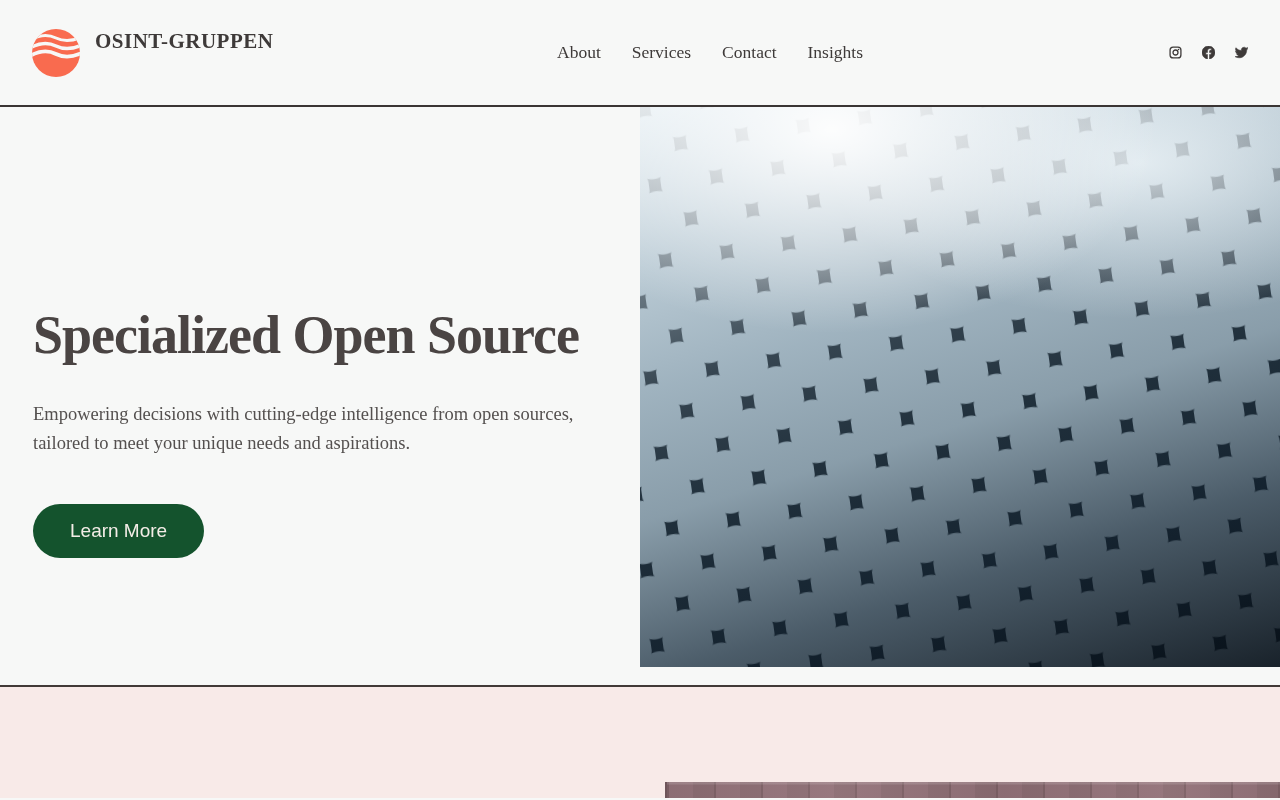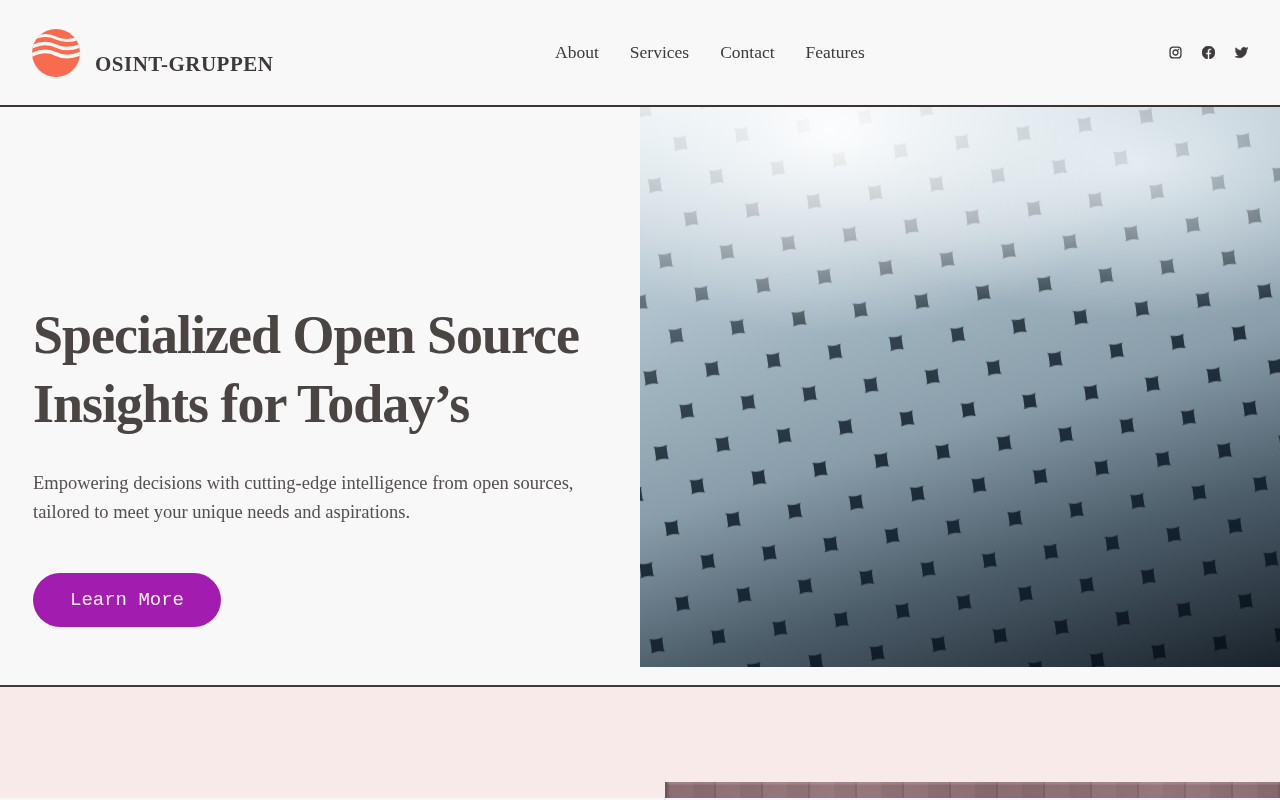--- a/index.html
+++ b/index.html
@@ -4,21 +4,21 @@
 <style>
   * { margin:0; padding:0; box-sizing:border-box; }
   html,body { width:1280px; height:800px; overflow:hidden; }
   body { background:#f7f8f7; font-family:"Liberation Serif", serif; }
 
   
   .header {
     position:relative; height:107px; display:flex; align-items:center;
     padding:0 32px; background:#f7f8f7; border-bottom:2px solid #3a3534;
   }
-  .brand { flex:1; display:flex; align-items:flex-end; gap:15px; cursor:pointer; }
+  .brand { flex:1; display:flex; align-items:flex-start; gap:15px; cursor:pointer; }
   .brand-logo { width:48px; height:48px; display:block; }
   .brand-name {
     font-size:21px; font-weight:700; letter-spacing:0.5px; color:#3e3a39;
   }
   .nav { display:flex; gap:31px; margin-left:140px; }
   .nav a {
     text-decoration:none; color:#3e3a39; font-size:17.5px; cursor:pointer;
   }
   .social { flex:1; display:flex; justify-content:flex-end; align-items:center; gap:20px; }
   .social-btn { width:13px; height:13px; display:flex; align-items:center; justify-content:center; cursor:pointer; }
@@ -30,21 +30,21 @@
   .hero-heading {
     font-size:54px; line-height:69px; font-weight:700; color:#4a4443;
     letter-spacing:-1px; font-stretch:condensed;
   }
   .hero-heading span { display:block; white-space:nowrap; }
   .hero-desc {
     margin-top:30px; width:545px; font-size:18.5px; line-height:29px; color:#54504f;
   }
   .cta-button {
     margin-top:46px; display:inline-block; border:none; cursor:pointer;
-    background:#a21caf; color:#f4ede7; font-family:Liberation Mono, monospace;
+    background:#14532d; color:#f4ede7; font-family:Liberation Sans, sans-serif;
     font-size:19px; padding:16px 37px; border-radius:29px;
   }
 
   
   .hero-image {
     position:absolute; top:0; right:0; width:640px; height:560px;
     overflow:hidden; background:#0c1620;
   }
   .hero-image .discs {
     position:absolute; left:-12%; top:-14%; width:128%; height:130%;
@@ -105,21 +105,21 @@
         </g>
       </svg>
     </span>
     <span class="brand-name">OSINT-GRUPPEN</span>
   </div>
 
   <nav class="nav">
     <a href="#">About</a>
     <a href="#">Services</a>
     <a href="#">Contact</a>
-    <a href="#">Features</a>
+    <a href="#">Insights</a>
   </nav>
 
   <div class="social">
     <span class="social-btn">
       <svg viewBox="0 0 24 24" fill="none" stroke-width="2.4">
         <rect x="2" y="2" width="20" height="20" rx="5.5" fill="none"></rect>
         <circle cx="12" cy="12" r="4.6" fill="none"></circle>
         <circle cx="17.6" cy="6.4" r="1.5" fill="#3e3a39" stroke="none"></circle>
       </svg>
     </span>
@@ -133,21 +133,20 @@
         <path d="M23.953 4.57a10 10 0 01-2.825.775 4.958 4.958 0 002.163-2.723 9.99 9.99 0 01-3.127 1.195 4.92 4.92 0 00-8.384 4.482C7.69 8.095 4.067 6.13 1.64 3.162a4.822 4.822 0 00-.666 2.475c0 1.71.87 3.213 2.188 4.096a4.904 4.904 0 01-2.228-.616v.06a4.923 4.923 0 003.946 4.827 4.996 4.996 0 01-2.212.085 4.936 4.936 0 004.604 3.417 9.867 9.867 0 01-6.102 2.105c-.39 0-.779-.023-1.17-.067a13.995 13.995 0 007.557 2.209c9.053 0 13.998-7.496 13.998-13.985 0-.21 0-.42-.015-.63A9.935 9.935 0 0024 4.59z"></path>
       </svg>
     </span>
   </div>
 </header>
 
 <section class="hero">
   <div class="hero-text">
     <h1 class="hero-heading">
       <span>Specialized Open Source</span>
-      <span>Insights for Today’s</span>
     </h1>
     <p class="hero-desc">Empowering decisions with cutting-edge intelligence from open sources, tailored to meet your unique needs and aspirations.</p>
     <button class="cta-button">Learn More</button>
   </div>
 
   <div class="hero-image">
     <div class="discs"></div>
     <div class="light"></div>
   </div>
 </section>

